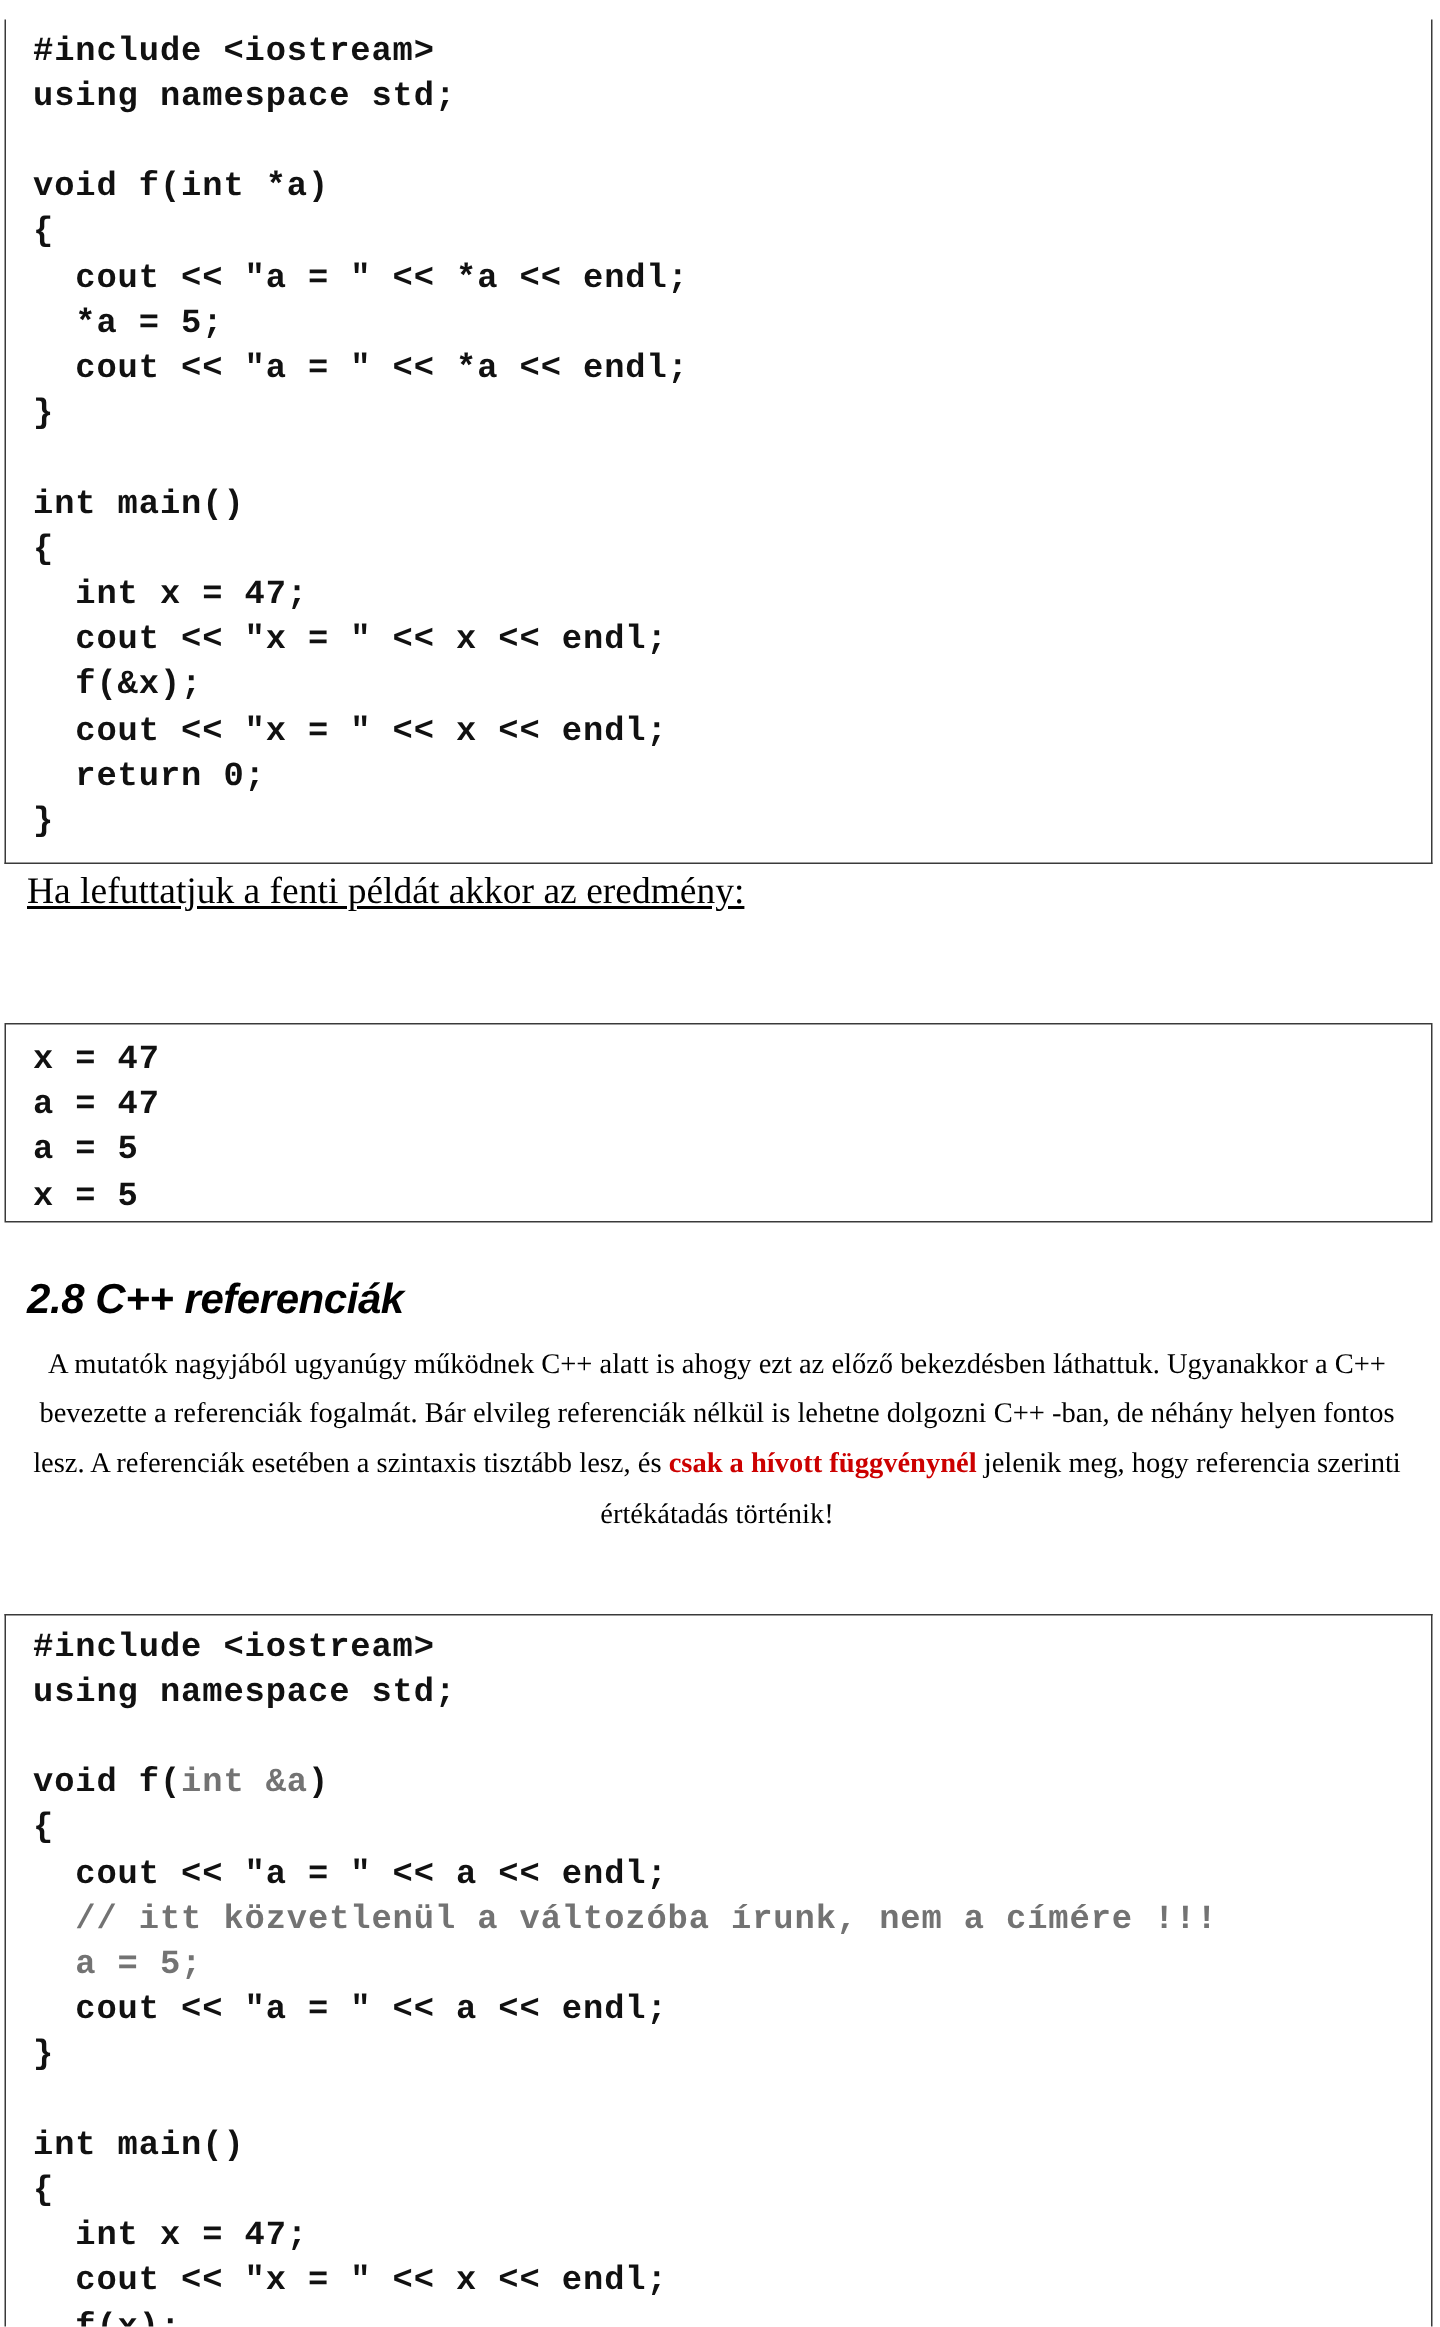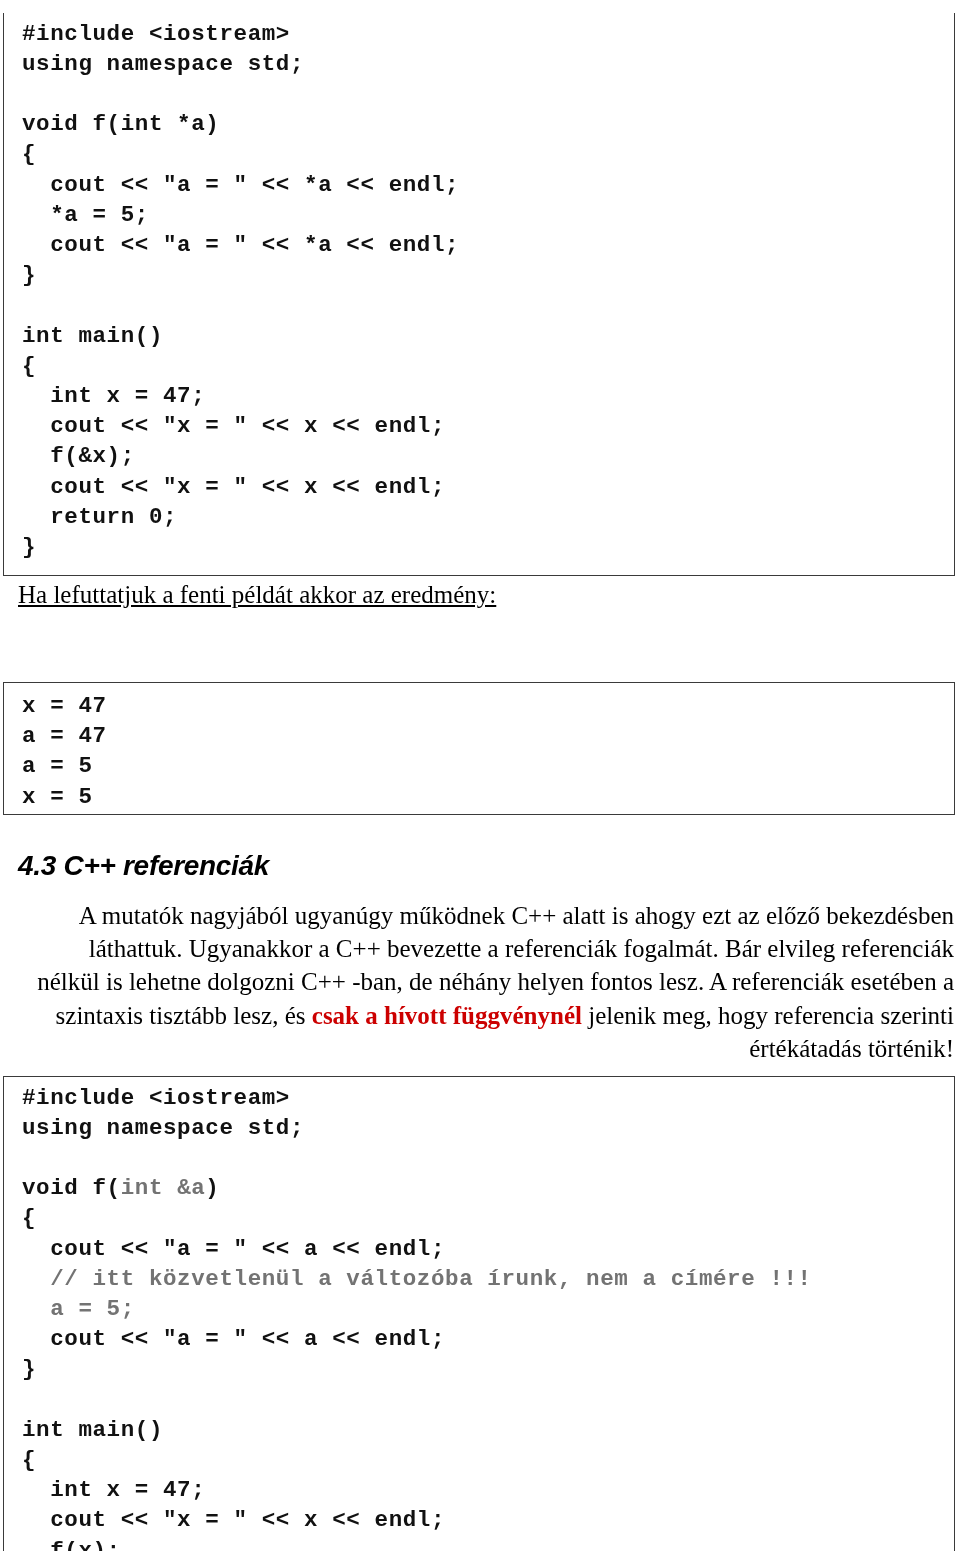--- a/index.html
+++ b/index.html
@@ -93,41 +93,40 @@
     font-size: 28px;
     line-height: 34px;
     letter-spacing: -0.3px;
   }
 
   .body-paragraph {
     position: absolute;
     left: 18px;
     top: 874px;
     width: 920px;
-    font-size: 25px;
+    font-size: 19px;
     line-height: 33.2px;
-    text-align: right;
-    margin-left: 16px;
+    text-align: center;
   }
 
   .em-red {
     color: #cc0000;
     font-weight: bold;
   }
 </style>
 </head>
 <body>
 
 <div class="page">
 
   <pre class="code-block" id="code-block-pointer"><span class="code-line">#include &lt;iostream&gt;</span><span class="code-line">using namespace std;</span><span class="code-line blank">&nbsp;</span><span class="code-line">void f(int *a)</span><span class="code-line">{</span><span class="code-line">  cout &lt;&lt; "a = " &lt;&lt; *a &lt;&lt; endl;</span><span class="code-line">  *a = 5;</span><span class="code-line">  cout &lt;&lt; "a = " &lt;&lt; *a &lt;&lt; endl;</span><span class="code-line">}</span><span class="code-line blank">&nbsp;</span><span class="code-line">int main()</span><span class="code-line">{</span><span class="code-line">  int x = 47;</span><span class="code-line">  cout &lt;&lt; "x = " &lt;&lt; x &lt;&lt; endl;</span><span class="code-line">  f(&amp;x);</span><span class="code-line">  cout &lt;&lt; "x = " &lt;&lt; x &lt;&lt; endl;</span><span class="code-line">  return 0;</span><span class="code-line">}</span></pre>
 
   <div class="caption">Ha lefuttatjuk a fenti példát akkor az eredmény:</div>
 
   <pre class="code-block" id="output-block"><span class="code-line">x = 47</span><span class="code-line">a = 47</span><span class="code-line">a = 5</span><span class="code-line">x = 5</span></pre>
 
-  <h2 class="section-heading">4.3 C++ referenciák</h2>
+  <h2 class="section-heading">2.8 C++ referenciák</h2>
 
   <p class="body-paragraph"><span>A mutatók nagyjából ugyanúgy működnek C++ alatt is ahogy ezt az előző bekezdésben láthattuk. Ugyanakkor a C++ bevezette a referenciák fogalmát. Bár elvileg referenciák nélkül is lehetne dolgozni C++ -ban, de néhány helyen fontos lesz. A referenciák esetében a szintaxis tisztább lesz, és </span><span class="em-red">csak a hívott függvénynél</span><span> jelenik meg, hogy referencia szerinti értékátadás történik!</span></p>
 
   <pre class="code-block" id="code-block-reference"><span class="code-line"><span>#include &lt;iostream&gt;</span></span><span class="code-line"><span>using namespace std;</span></span><span class="code-line blank">&nbsp;</span><span class="code-line"><span>void f(</span><span class="tok-red">int &amp;a</span><span>)</span></span><span class="code-line"><span>{</span></span><span class="code-line"><span>  cout &lt;&lt; "a = " &lt;&lt; a &lt;&lt; endl;</span></span><span class="code-line"><span class="tok-red">  // itt közvetlenül a változóba írunk, nem a címére !!!</span></span><span class="code-line"><span class="tok-red">  a = 5;</span></span><span class="code-line"><span>  cout &lt;&lt; "a = " &lt;&lt; a &lt;&lt; endl;</span></span><span class="code-line"><span>}</span></span><span class="code-line blank">&nbsp;</span><span class="code-line"><span>int main()</span></span><span class="code-line"><span>{</span></span><span class="code-line"><span>  int x = 47;</span></span><span class="code-line"><span>  cout &lt;&lt; "x = " &lt;&lt; x &lt;&lt; endl;</span></span><span class="code-line"><span>  f(x);</span></span></pre>
 
 </div>
 
 </body></html>

